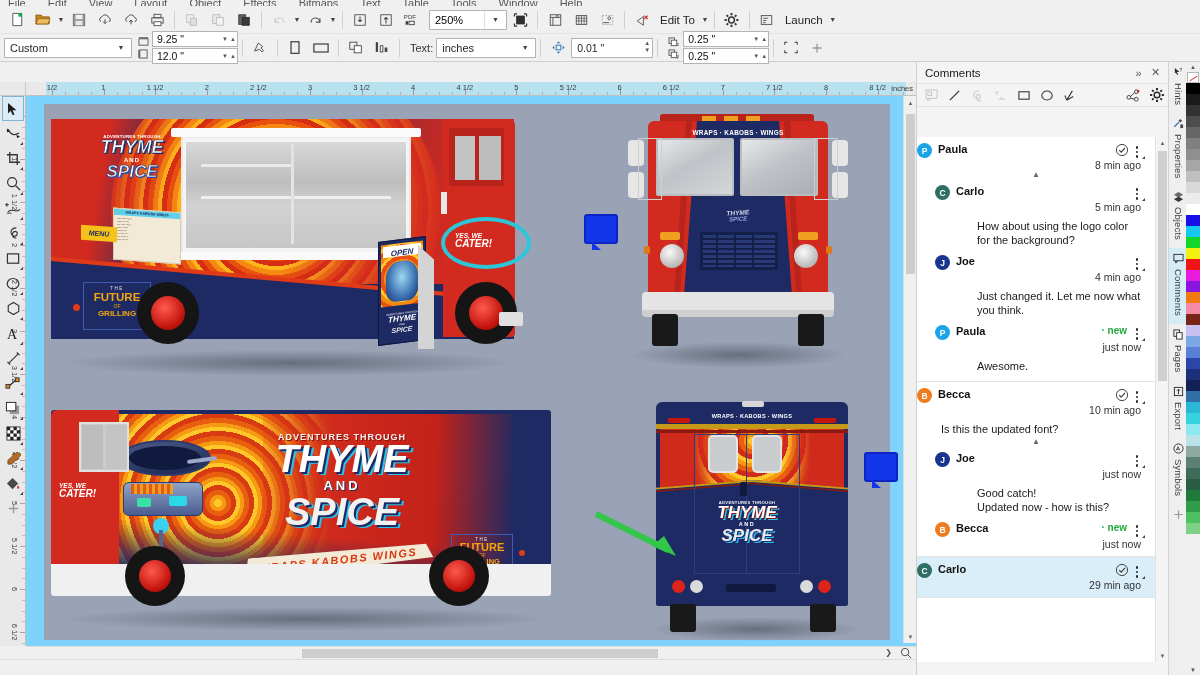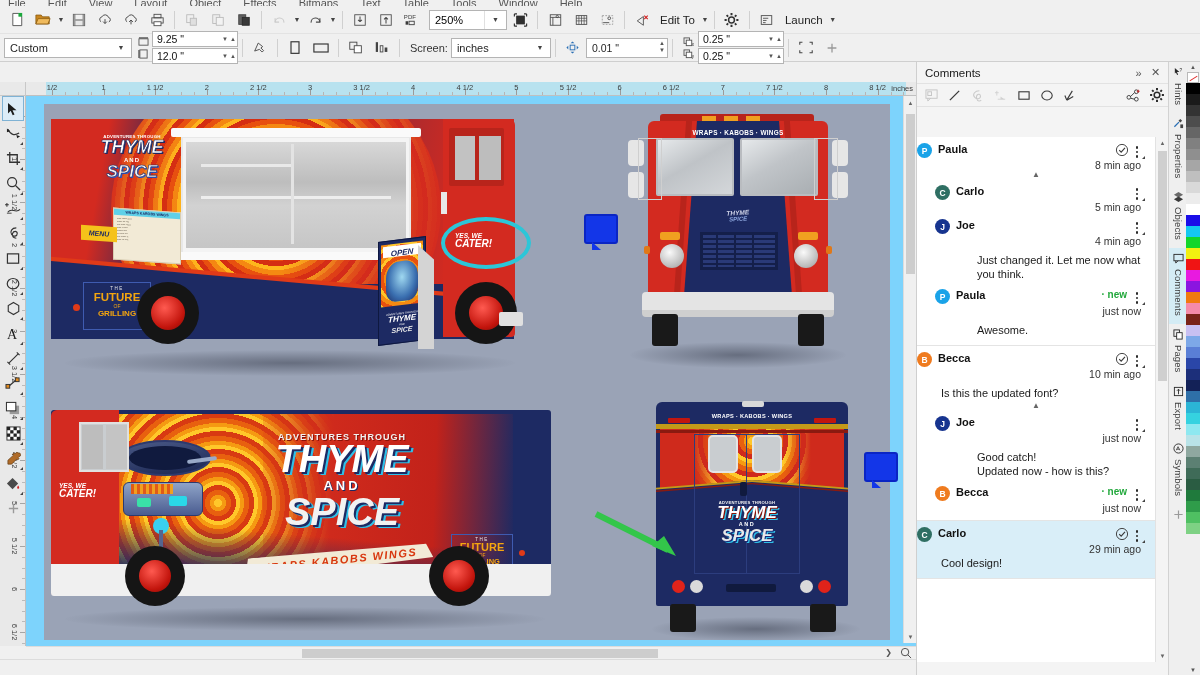--- a/index.html
+++ b/index.html
@@ -463,21 +463,21 @@
         </svg>
     </div>
     <div class="tb-btn">
       <svg width="16" height="15" viewBox="0 0 18 16">
           <rect x="2" y="2" width="2.5" height="11" fill="#444"></rect>
           <rect x="7" y="6" width="3" height="7" fill="none" stroke="#444"></rect>
           <rect x="12" y="8" width="3" height="5" fill="#444"></rect>
         </svg>
     </div>
     <div class="tb-sep"></div>
-    <div class="units-lbl">Screen:</div>
+    <div class="units-lbl">Text:</div>
     <div class="sel-units">
       <span>inches</span>
       <div class="cb-arrow">▼</div>
     </div>
     <div class="tb-sep"></div>
     <div class="tb-btn">
       <svg width="15" height="15" viewBox="0 0 16 16">
           <rect x="5.5" y="5.5" width="5" height="5" fill="none" stroke="#2a6fb5"></rect>
           <path d="M8 1.5l2 2H6zM8 14.5l2-2H6zM1.5 8l2-2v4zM14.5 8l-2-2v4z" fill="#2a6fb5"></path>
         </svg>
@@ -1235,20 +1235,21 @@
           <div class="cmt-row">
             <div class="avatar" style="background:#2f6f63">C</div>
             <div class="cmt-name">Carlo</div>
             <div class="kebab">
                 <i></i>
                 <i></i>
                 <i></i>
               </div>
           </div>
           <div class="cmt-time">5 min ago</div>
+          <div class="cmt-body">How about using the logo color for the background?</div>
         </div>
 
         <div class="reply">
           <div class="cmt-row">
             <div class="avatar" style="background:#17348f">J</div>
             <div class="cmt-name">Joe</div>
             <div class="kebab">
                 <i></i>
                 <i></i>
                 <i></i>
@@ -1334,21 +1335,20 @@
                 <path d="M4.5 7.6l2.1 2.2 4.1-4.6" fill="none" stroke="#3a3a3a" stroke-width="1.2"></path>
               </svg>
           </div>
           <div class="kebab">
               <i></i>
               <i></i>
               <i></i>
             </div>
         </div>
         <div class="cmt-time">29 min ago</div>
-        <div class="cmt-body" style="padding-top:1px;">Cool design!</div>
 
       </div>
     </div>
 
     <div class="thread-scroll">
       <div class="ar" style="top:0;">▲</div>
       <div class="thumb"></div>
       <div class="ar" style="bottom:0;">▼</div>
     </div>
   </div>

